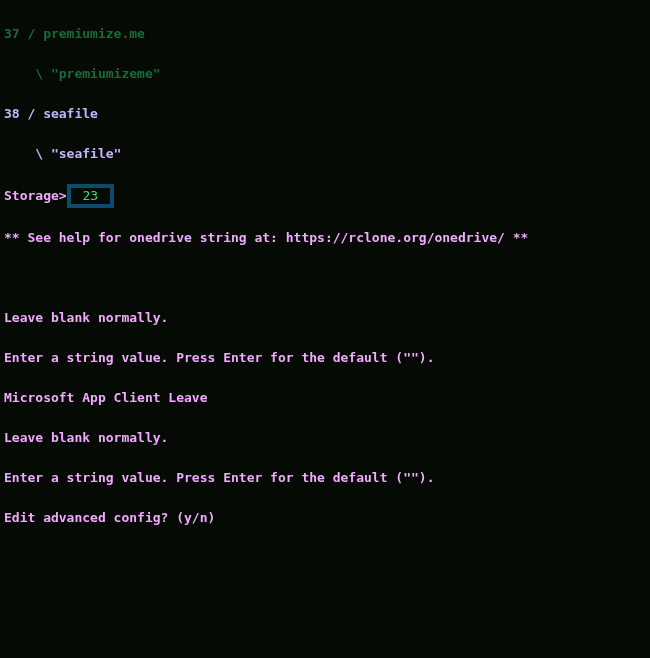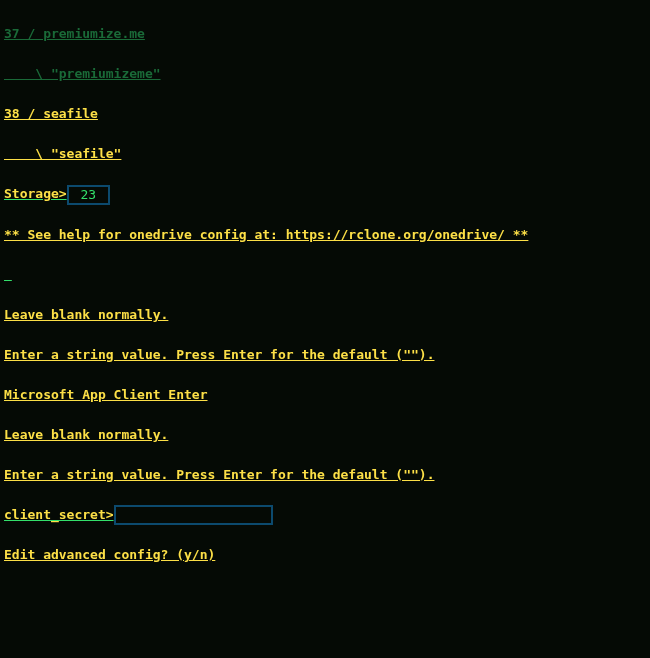--- a/index.html
+++ b/index.html
@@ -14,37 +14,36 @@
     color: #33e06b;
     overflow: hidden;
   }
   .terminal {
     padding: 4px 4px;
     white-space: pre;
   }
   .line {
     display: block;
     min-height: 20px;
-    text-decoration: underline;
   }
   .dim {
     color: #1a6a38;
     font-weight: bold;
   }
   .bold {
     font-weight: bold;
-    color: #fde047;
+    color: #c4b5fd;
   }
   .normal {
-    color: #fde047;
+    color: #f0abfc;
     font-weight: bold;
   }
   .input-box {
     display: inline-block;
-    border: 2px solid #0c4a6e;
+    border: 4px solid #0c4a6e;
     padding: 0 4px;
     min-height: 16px;
     line-height: 16px;
     vertical-align: middle;
   }
   .input-box.empty-wide {
     width: 110px;
     height: 16px;
     padding: 0;
   }
@@ -56,28 +55,27 @@
 </style>
 </head>
 <body>
 
 <div class="terminal">
 <span class="line dim">37 / premiumize.me</span>
 <span class="line dim">    \ "premiumizeme"</span>
 <span class="line bold">38 / seafile</span>
 <span class="line bold">    \ "seafile"</span>
 <span class="line"><span class="normal">Storage&gt;</span><span class="input-box"> 23 </span></span>
-<span class="line normal">** See help for onedrive config at: https://rclone.org/onedrive/ **</span>
+<span class="line normal">** See help for onedrive string at: https://rclone.org/onedrive/ **</span>
 <span class="line"> </span>
 <span class="line normal">Leave blank normally.</span>
 <span class="line normal">Enter a string value. Press Enter for the default ("").</span>
-<span class="line normal">Microsoft App Client Enter</span>
+<span class="line normal">Microsoft App Client Leave</span>
 <span class="line normal">Leave blank normally.</span>
 <span class="line normal">Enter a string value. Press Enter for the default ("").</span>
-<span class="line"><span class="normal">client_secret&gt;</span><span class="input-box empty-xwide"></span></span>
 <span class="line normal">Edit advanced config? (y/n)</span>
 
 
 
 
 
 
 
 
 

